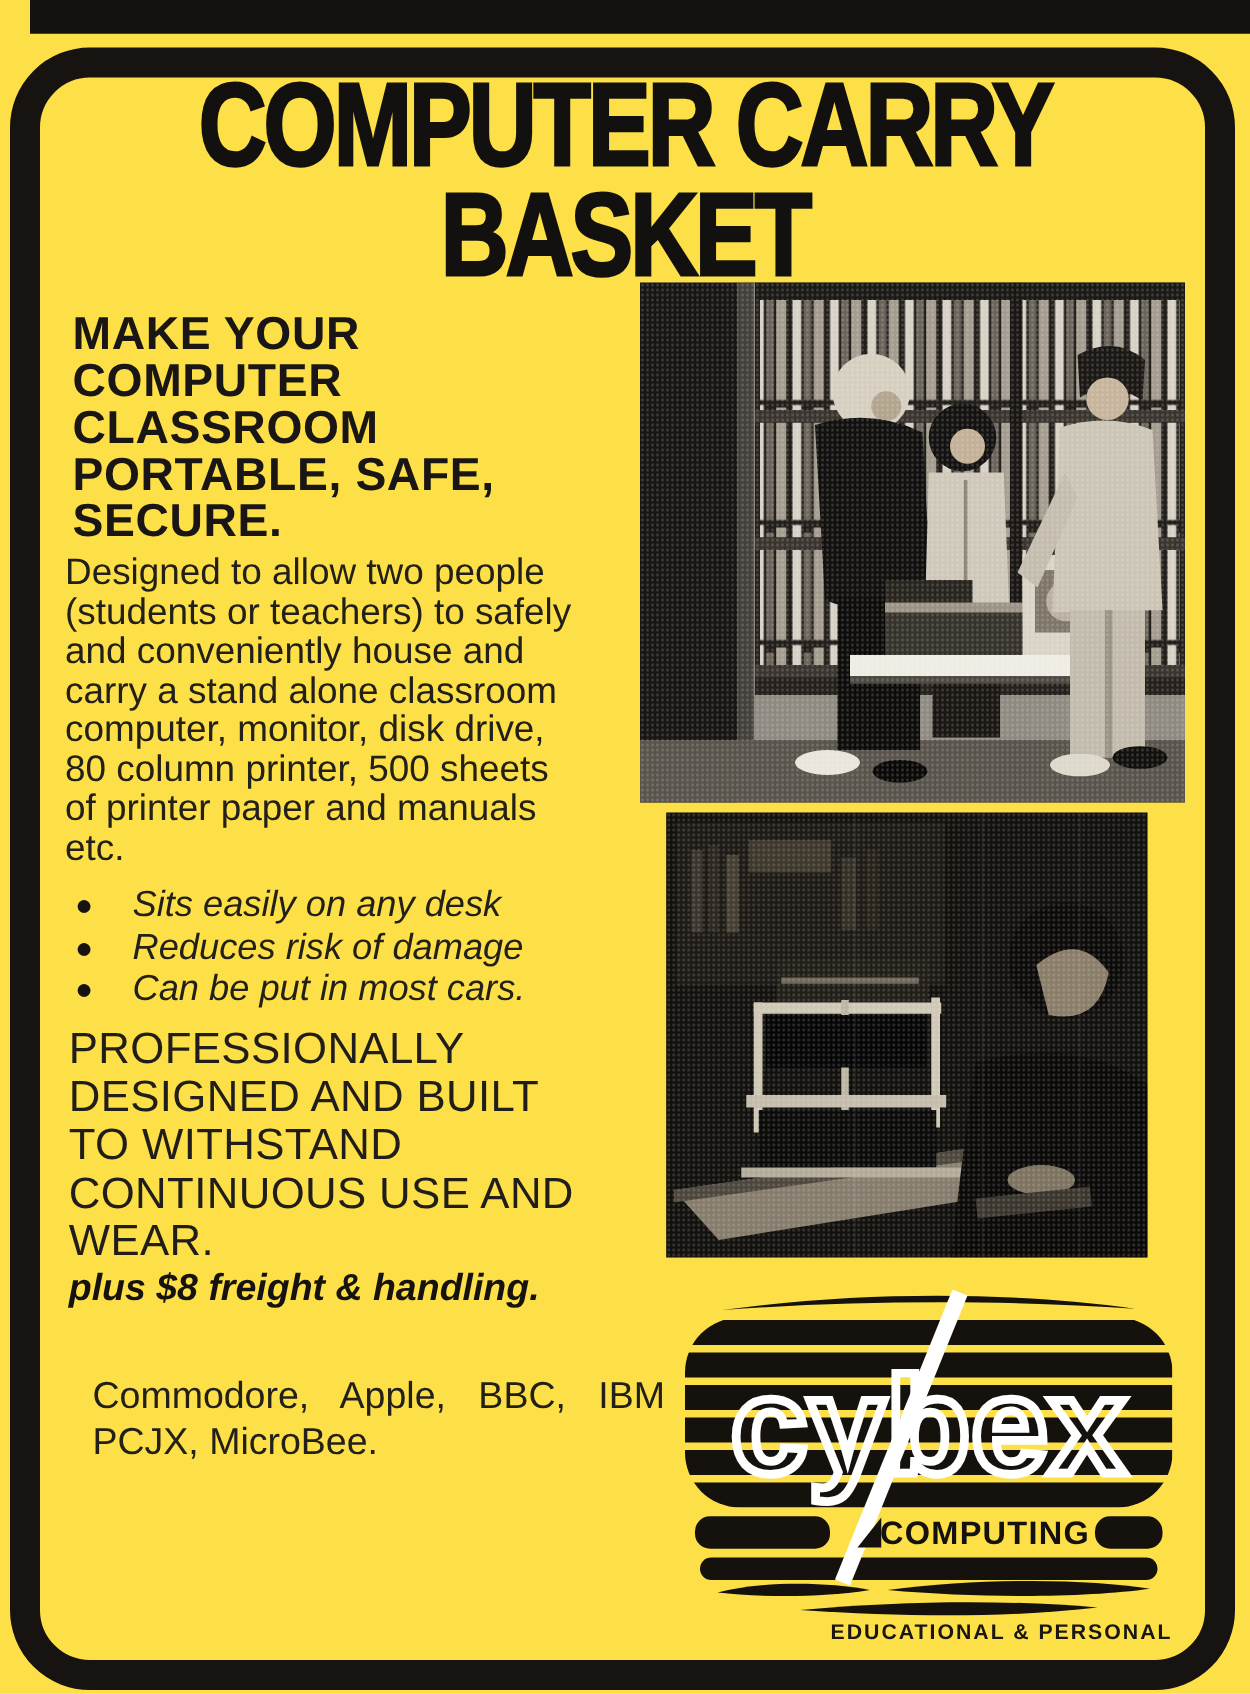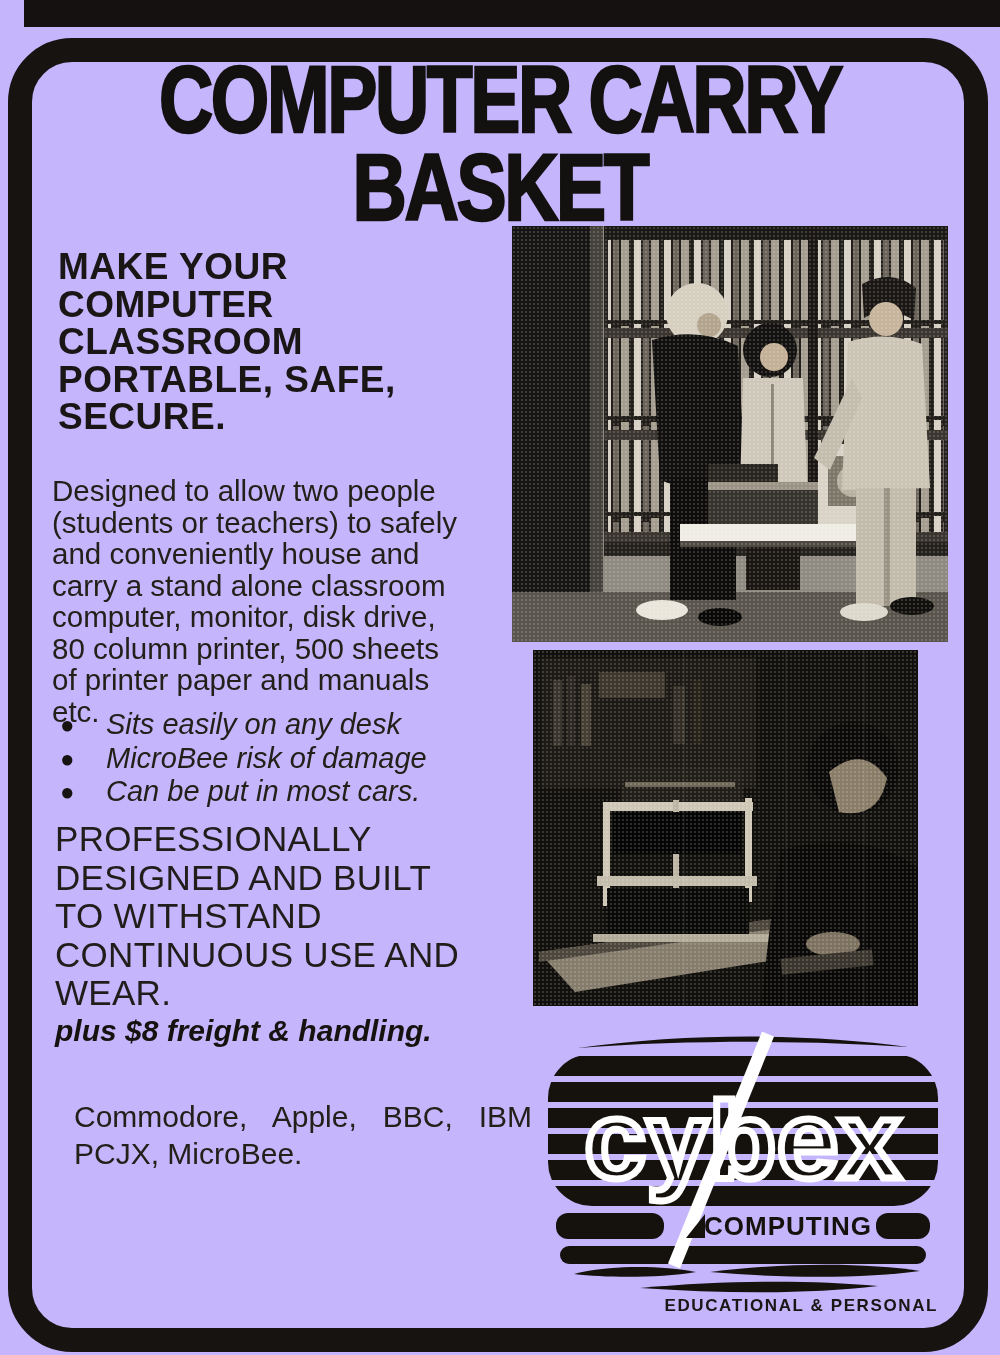--- a/index.html
+++ b/index.html
@@ -1,18 +1,18 @@
 <!DOCTYPE html>
 <html><head>
 <meta charset="utf-8">
 <style>
   html,body{margin:0;padding:0;background:#e8e6e2;}
   .page{
     position:relative; width:1000px; height:1355px; margin:0 auto;
-    background:#c4b5fd; overflow:hidden;
+    background:#fde047; overflow:hidden;
     font-family:"Liberation Sans","DejaVu Sans",sans-serif;
     color:#1b1816;
   }
   
   .edge-top{position:absolute;left:24px;top:0;width:976px;height:27px;background:#141110;}
   .ad-border{
     position:absolute;left:8px;top:38px;width:980px;height:1314px;
     box-sizing:border-box;border:24px solid #161310;border-radius:64px;
   }
   
@@ -22,21 +22,21 @@
     letter-spacing:-3px;color:#131110;
     transform:scaleX(.8);transform-origin:50% 50%;
     -webkit-text-stroke:2.5px #131110;
   }
   
   .headline{
     position:absolute;left:58px;top:248px;width:452px;text-align:left;
     font-weight:700;font-size:37px;line-height:37.5px;letter-spacing:.5px;color:#191615;
   }
   .bodycopy{
-    position:absolute;left:52px;top:475px;width:465px;
+    position:absolute;left:52px;top:442px;width:465px;
     font-size:29.5px;line-height:31.5px;color:#232019;font-weight:400;
   }
   .bullets{position:absolute;left:60px;top:708px;width:455px;}
   .bullet-row{display:flex;align-items:flex-start;font-style:italic;font-size:29px;line-height:33.5px;color:#232019;}
   .bullet-dot{width:46px;font-style:normal;font-size:24px;line-height:33.5px;color:#161310;}
   .subhead{
     position:absolute;left:55px;top:820px;width:470px;
     font-size:35px;line-height:38.5px;color:#201d1a;letter-spacing:.3px;
   }
   .offer{position:absolute;left:55px;top:1016px;width:460px;}
@@ -101,21 +101,21 @@
     <div>etc.</div>
   </div>
 
   <div class="bullets">
     <div class="bullet-row">
       <span class="bullet-dot">●</span>
       <span>Sits easily on any desk</span>
     </div>
     <div class="bullet-row">
       <span class="bullet-dot">●</span>
-      <span>MicroBee risk of damage</span>
+      <span>Reduces risk of damage</span>
     </div>
     <div class="bullet-row">
       <span class="bullet-dot">●</span>
       <span>Can be put in most cars.</span>
     </div>
   </div>
 
   <div class="subhead">
     <div>PROFESSIONALLY</div>
     <div>DESIGNED AND BUILT</div>

